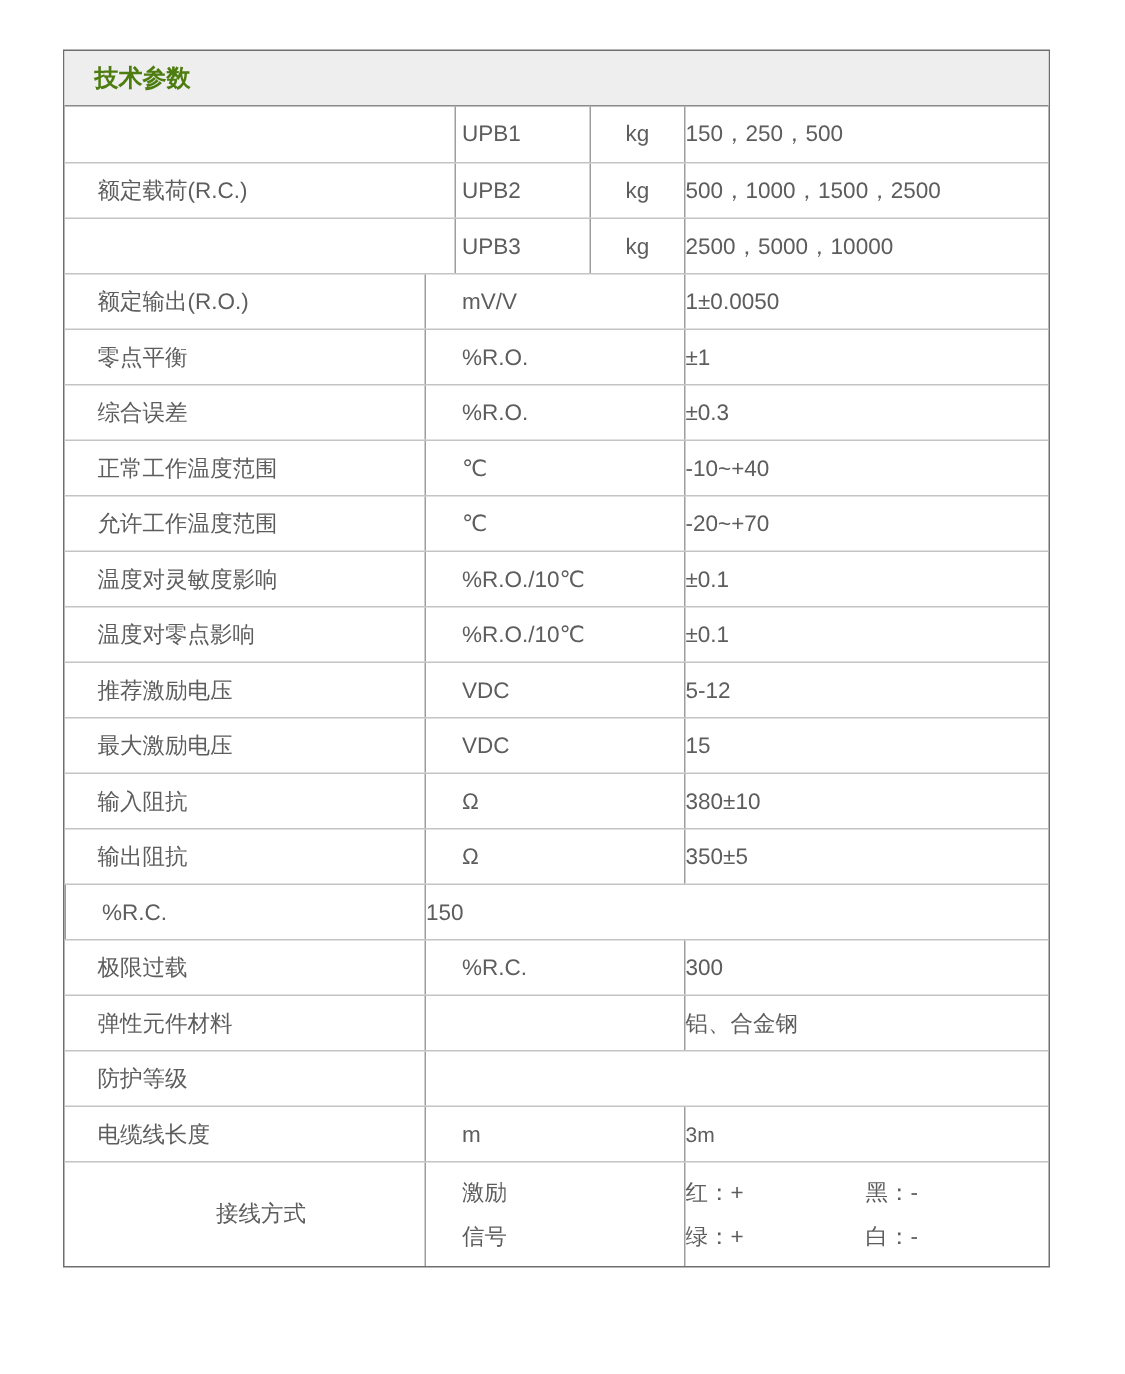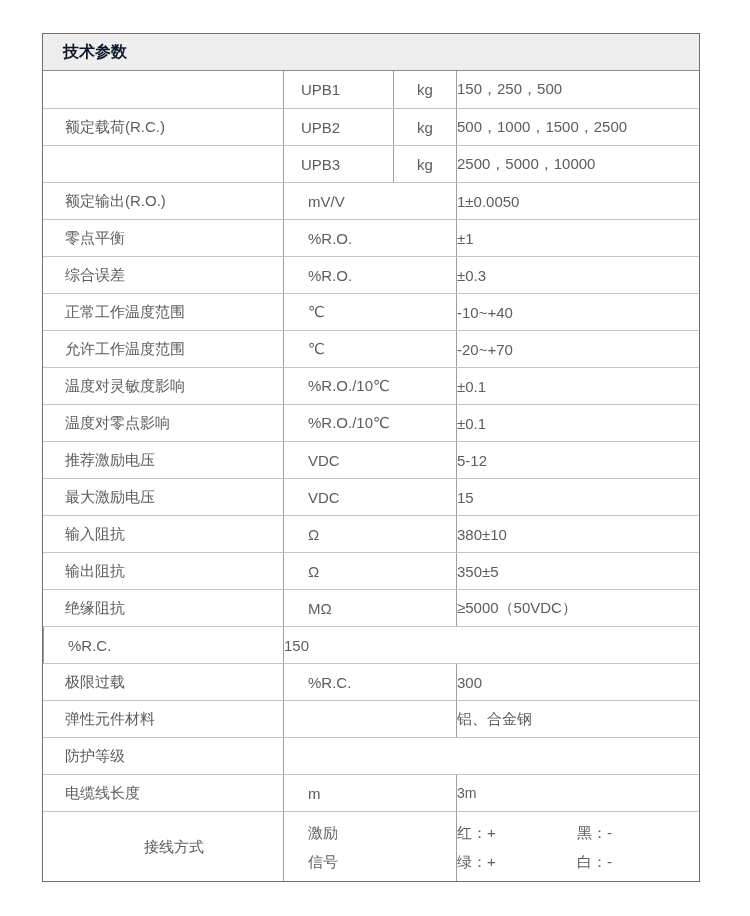--- a/index.html
+++ b/index.html
@@ -22,38 +22,38 @@
   }
   .thead {
     height: 37px;
     background: #eeeeee;
     border-bottom: 1px solid #8b8b8b;
     display: flex;
     align-items: center;
     padding-left: 20px;
     font-size: 16px;
     font-weight: bold;
-    color: #0f172a;
+    color: #4d7c0f;
   }
   .row {
     display: grid;
     grid-template-columns: 240px 173px 1fr;
     min-height: 37px;
   }
   .row.upb { grid-template-columns: 240px 110px 63px 1fr; }
   .row + .row { border-top: 1px solid #c4c4c4; }
   .cell {
     display: flex;
     align-items: center;
     font-size: 15px;
     color: #5d5d5d;
     min-height: 36px;
   }
   .col-label { padding-left: 22px; }
-  .col-model { border-left: 1px solid #9d9d9d; padding-left: 17px; }
+  .col-model { border-left: 1px solid #9d9d9d; padding-left: 4px; margin-left: 20px; }
   .col-kg { border-left: 1px solid #9d9d9d; justify-content: center; }
   .col-unit { border-left: 1px solid #9d9d9d; padding-left: 24px; }
   .col-value { border-left: 1px solid #9d9d9d; }
   .small-value { font-size: 14px; }
   .row.wiring { min-height: 70px; }
   .row.wiring .cell {
     flex-direction: column;
     align-items: flex-start;
     justify-content: center;
     line-height: 29px;
@@ -140,25 +140,20 @@
       <div class="cell col-label">输入阻抗</div>
       <div class="cell col-unit">Ω</div>
       <div class="cell col-value">380±10</div>
     </div>
     <div class="row">
       <div class="cell col-label">输出阻抗</div>
       <div class="cell col-unit">Ω</div>
       <div class="cell col-value">350±5</div>
     </div>
     <div class="row">
-      <div class="cell col-label">绝缘阻抗</div>
-      <div class="cell col-unit">MΩ</div>
-      <div class="cell col-value">≥5000（50VDC）</div>
-    </div>
-    <div class="row">
       <div class="cell col-unit">%R.C.</div>
       <div class="cell col-value">150</div>
     </div>
     <div class="row">
       <div class="cell col-label">极限过载</div>
       <div class="cell col-unit">%R.C.</div>
       <div class="cell col-value">300</div>
     </div>
     <div class="row">
       <div class="cell col-label">弹性元件材料</div>

